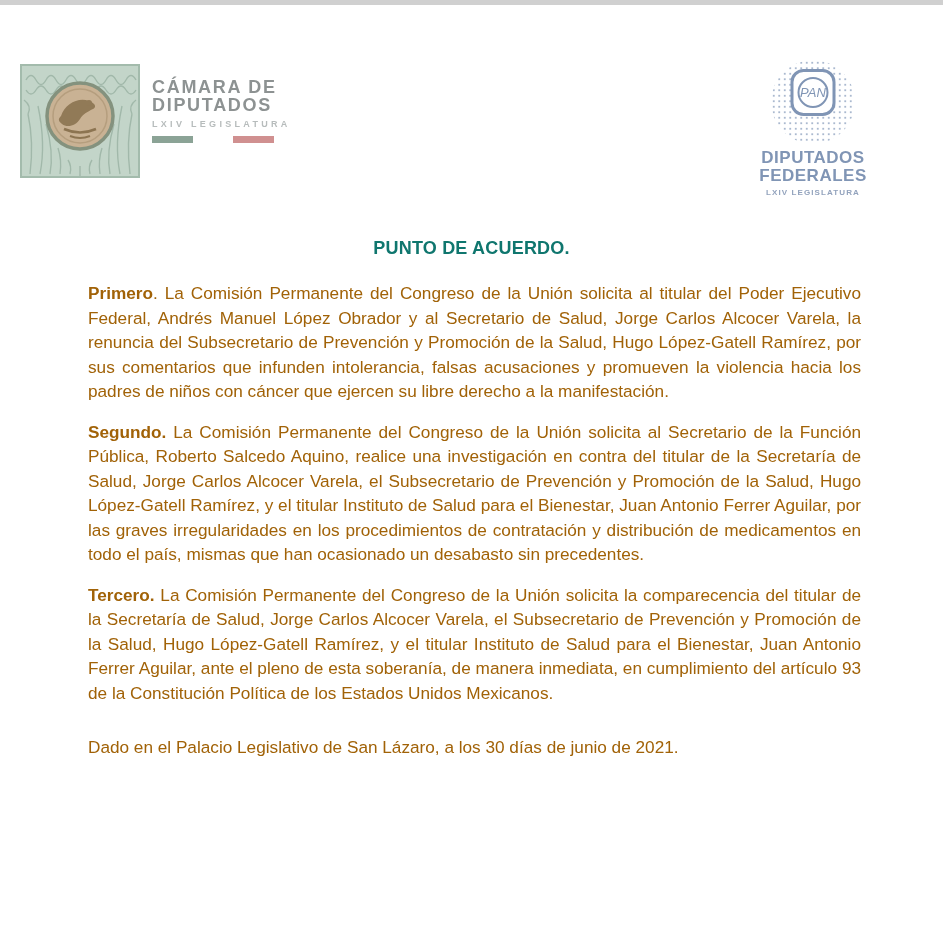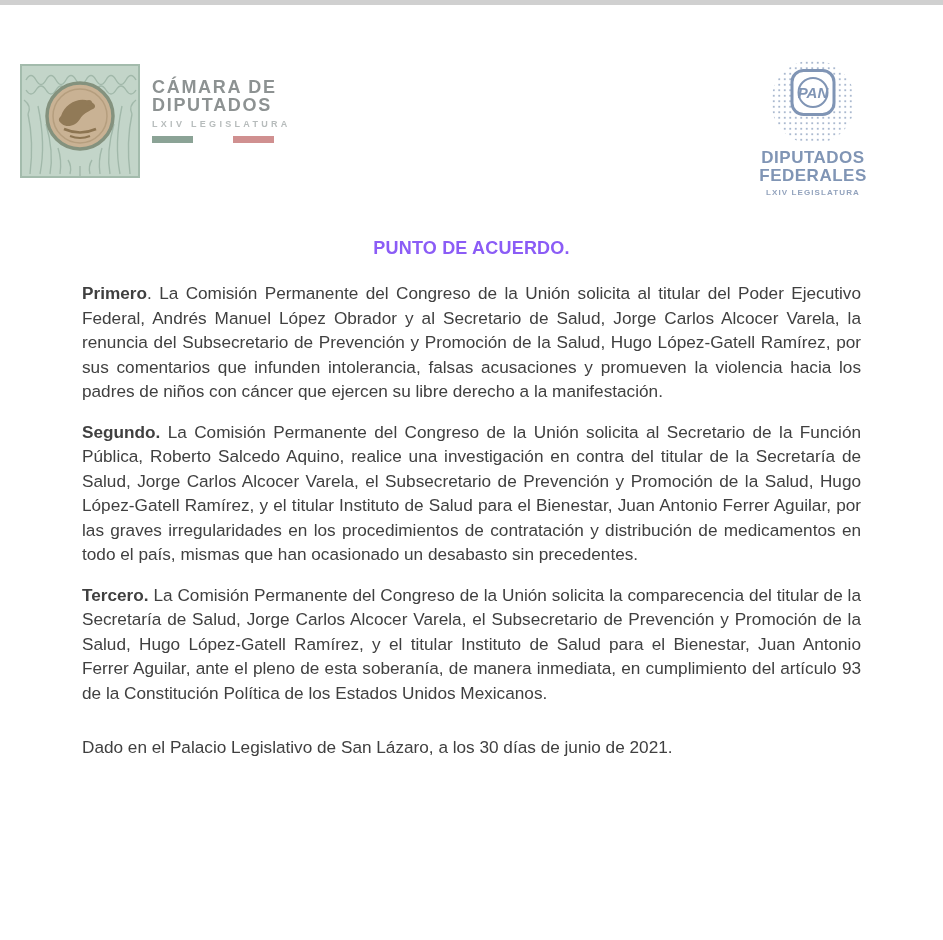--- a/index.html
+++ b/index.html
@@ -28,32 +28,32 @@
   }
   .pan-badge {
     position:absolute; left:50%; top:9px; transform:translateX(-50%);
     width:45px; height:47px; background:#ffffff; border:3px solid #8095b5;
     border-radius:13px; box-sizing:border-box;
     display:flex; align-items:center; justify-content:center;
   }
   .pan-circle {
     width:31px; height:31px; border:2.5px solid #8095b5; border-radius:50%;
     box-sizing:border-box; display:flex; align-items:center; justify-content:center;
-    font-style:italic; font-weight:bold; font-size:15px; color:#8095b5;
+    font-style:italic; font-weight:normal; font-size:13px; color:#8095b5;
   }
   .pan-line { font-size:17px; font-weight:bold; letter-spacing:0.5px; line-height:17.5px; }
   .pan-line-first { margin-top:5px; }
   .pan-legislatura { font-size:8px; font-weight:bold; letter-spacing:1.1px; margin-top:4px; color:#93a3bd; }
 
   
   .doc-title {
     position:absolute; top:238px; left:0; width:100%; margin:0;
-    text-align:center; font-size:18px; font-weight:bold; color:#8b5cf6; letter-spacing:0.2px;
+    text-align:center; font-size:18px; font-weight:bold; color:#0f766e; letter-spacing:0.2px;
   }
-  .content { position:absolute; top:281px; left:82px; right:82px; color:#404040; }
+  .content { position:absolute; top:281px; left:88px; right:82px; color:#a16207; }
   .para { margin:0 0 16px 0; font-size:17.2px; line-height:24.5px; text-align:justify; }
   .para strong { font-weight:bold; }
   .closing { margin:30px 0 0 0; font-size:17.2px; line-height:24.5px; }
 </style>
 </head>
 <body>
 
 <div class="page">
   <div class="top-bar"></div>
 

